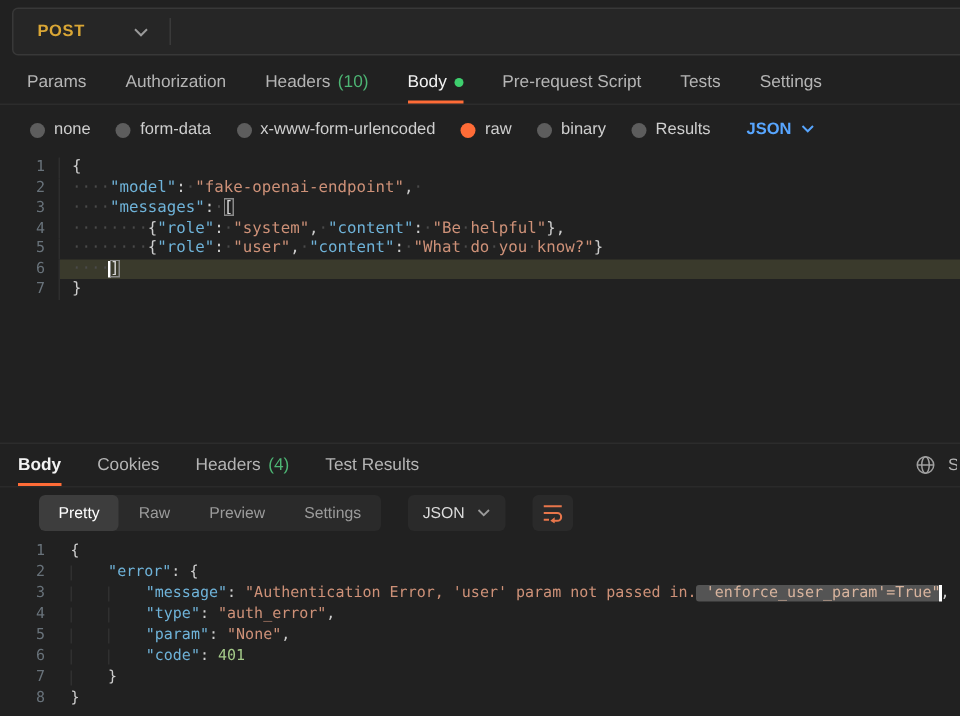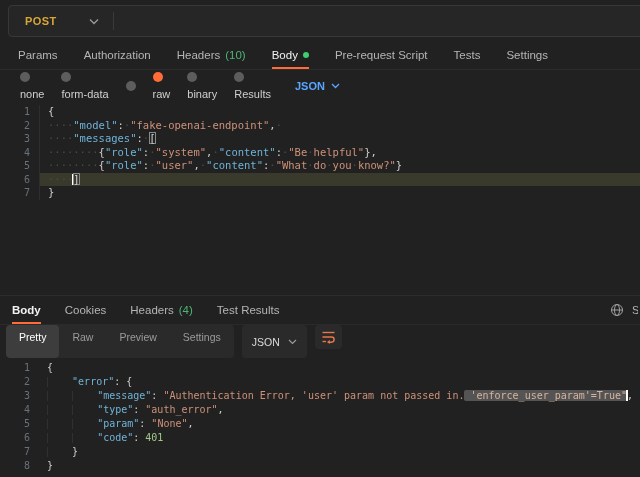--- a/index.html
+++ b/index.html
@@ -15,21 +15,21 @@
   .url-text{padding-left:14px;font-size:11.5px;color:#e0e0e0;}
   
   .req-tabs{display:flex;align-items:stretch;gap:26px;padding:0 0 0 18px;height:27px;
             border-bottom:1px solid #2c2c2c;font-size:11.5px;color:#b5b5b5;}
   .rtab{display:flex;align-items:center;gap:5px;cursor:pointer;border-bottom:2px solid transparent;padding-top:1px;}
   .rtab.active{color:#f2f2f2;border-bottom:2px solid #ff6c37;}
   .rtab .count{color:#4db574;}
   .rtab .dot{width:6px;height:6px;border-radius:50%;background:#3ecf6e;display:inline-block;}
   
   .body-type-row{display:flex;align-items:center;gap:17px;height:31px;padding-left:20px;font-size:11px;color:#cfcfcf;}
-  .radio-item{display:flex;align-items:flex-start;gap:6px;cursor:pointer;flex-direction:column;}
+  .radio-item{display:flex;align-items:flex-end;gap:6px;cursor:pointer;}
   .radio{width:10px;height:10px;border-radius:50%;background:#5d5d5d;display:inline-block;}
   .radio.sel{background:#ff6c37;}
   .lang-select{display:flex;align-items:center;gap:6px;color:#58a6ff;font-weight:bold;font-size:11px;
                margin-left:7px;cursor:pointer;}
   
   .editor{font-family:"DejaVu Sans Mono",monospace;position:relative;}
   .req-editor{height:190px;padding-top:4px;font-size:10.5px;}
   .req-editor .crow{height:13.5px;line-height:13.5px;}
   .resp-editor{padding-top:3px;font-size:10px;}
   .resp-editor .crow{height:14px;line-height:14px;}
@@ -47,21 +47,21 @@
   .t-sel{background:#545454;border-radius:2px;color:#d8b49e;}
   .t-cur{display:inline-block;width:2px;height:11px;background:#ffffff;vertical-align:text-bottom;margin:0 -1px;}
   .ind{display:inline-block;width:4ch;height:1em;border-left:1px solid #303030;vertical-align:text-bottom;}
   
   .resp-tabs{display:flex;align-items:stretch;gap:24px;height:28px;padding-left:12px;
              border-top:1px solid #2c2c2c;border-bottom:1px solid #2a2a2a;font-size:11.5px;color:#b5b5b5;position:relative;}
   .resp-tabs .rtab.active{font-weight:bold;}
   .resp-meta{position:absolute;right:0;top:0;height:100%;display:flex;align-items:center;gap:8px;padding-right:2px;}
   .status-clip{display:inline-block;width:6px;overflow:hidden;color:#b5b5b5;font-size:11px;white-space:nowrap;}
   
-  .resp-toolbar{display:flex;gap:8px;height:33px;padding-left:6px;}
+  .resp-toolbar{display:flex;align-items:center;gap:18px;height:33px;padding-left:26px;}
   .seg-group{display:flex;background:#2a2a2a;border-radius:4px;overflow:hidden;}
   .seg{padding:6px 13px;font-size:10.5px;color:#9b9b9b;cursor:pointer;}
   .seg.active{background:#3d3d3d;color:#ffffff;border-radius:4px;}
   .dd{display:flex;align-items:center;gap:8px;background:#2a2a2a;border-radius:4px;
       padding:6px 10px;font-size:10.5px;color:#dcdcdc;cursor:pointer;}
   .icon-btn{width:27px;height:24px;background:#2a2a2a;border-radius:4px;display:flex;
             align-items:center;justify-content:center;cursor:pointer;}
   svg{display:block;}
 </style>
 </head>
@@ -109,20 +109,21 @@
     <div class="radio-item">
       <span class="radio"></span>
       <span>none</span>
     </div>
     <div class="radio-item">
       <span class="radio"></span>
       <span>form-data</span>
     </div>
     <div class="radio-item">
       <span class="radio"></span>
+      <span>x-www-form-urlencoded</span>
     </div>
     <div class="radio-item">
       <span class="radio sel"></span>
       <span>raw</span>
     </div>
     <div class="radio-item">
       <span class="radio"></span>
       <span>binary</span>
     </div>
     <div class="radio-item">

